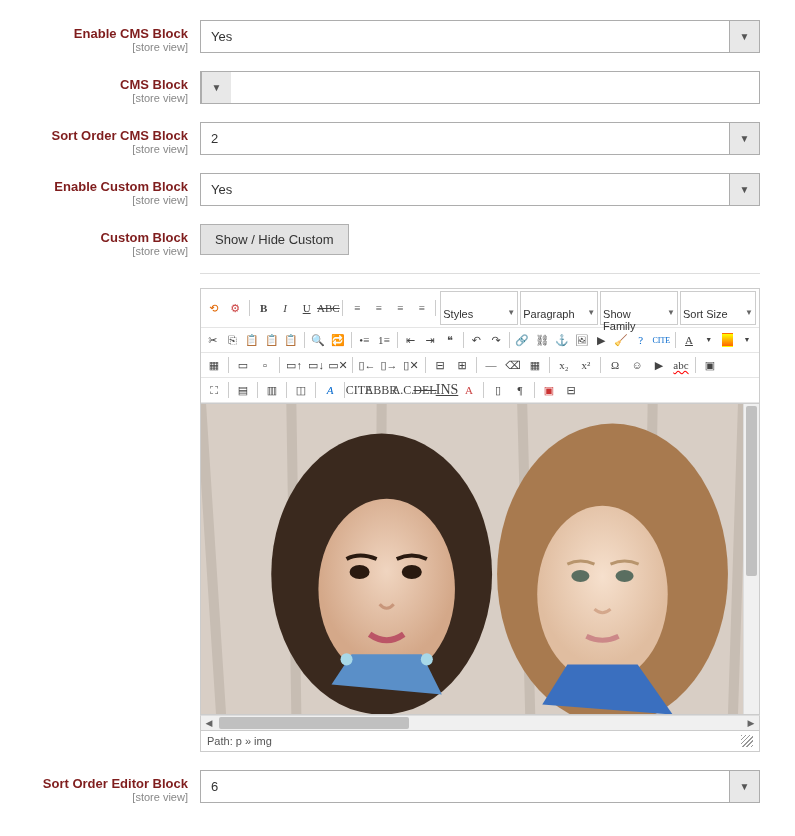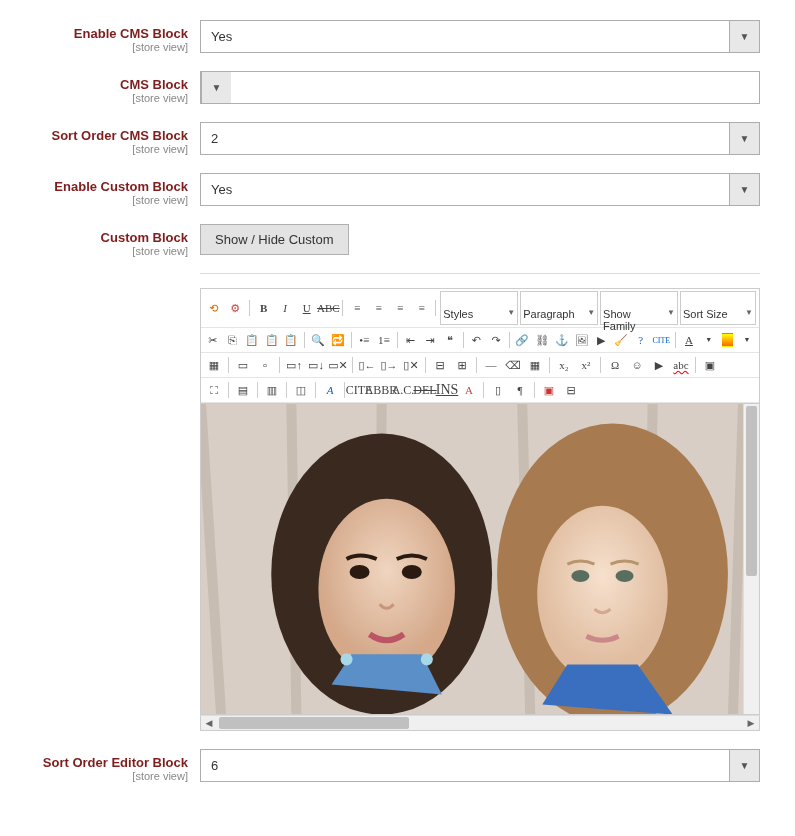--- a/index.html
+++ b/index.html
@@ -271,20 +271,24 @@
         </div>
         <div class="scroll-v">
           <div class="scroll-v-thumb"></div>
         </div>
       </div>
       <div class="scroll-h">
         <span class="scroll-h-arr">◀</span>
         <div class="scroll-h-thumb"></div>
         <span class="scroll-h-arr" style="margin-left:auto">▶</span>
       </div>
+      <div class="path-row">
+        <span><span>Path:</span> <span>p » img</span></span>
+        <span class="resize-grip"></span>
+      </div>
     </div>
   </div>
 </div>
 
 <div class="field-row">
   <div class="label-col">
     <div class="label-main">Sort Order Editor Block</div>
     <div class="label-sub">[store view]</div>
   </div>
   <div class="input-col">

